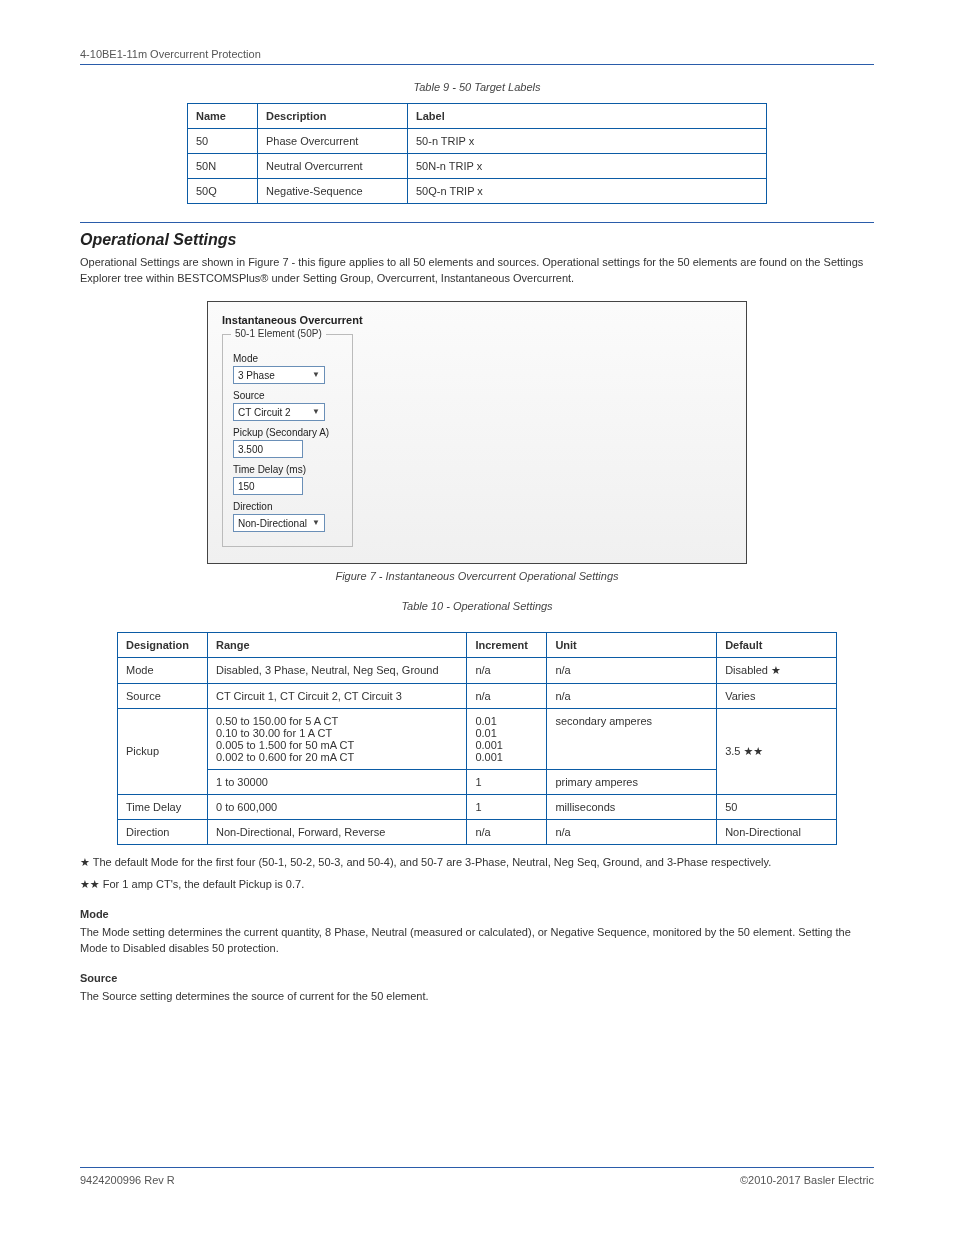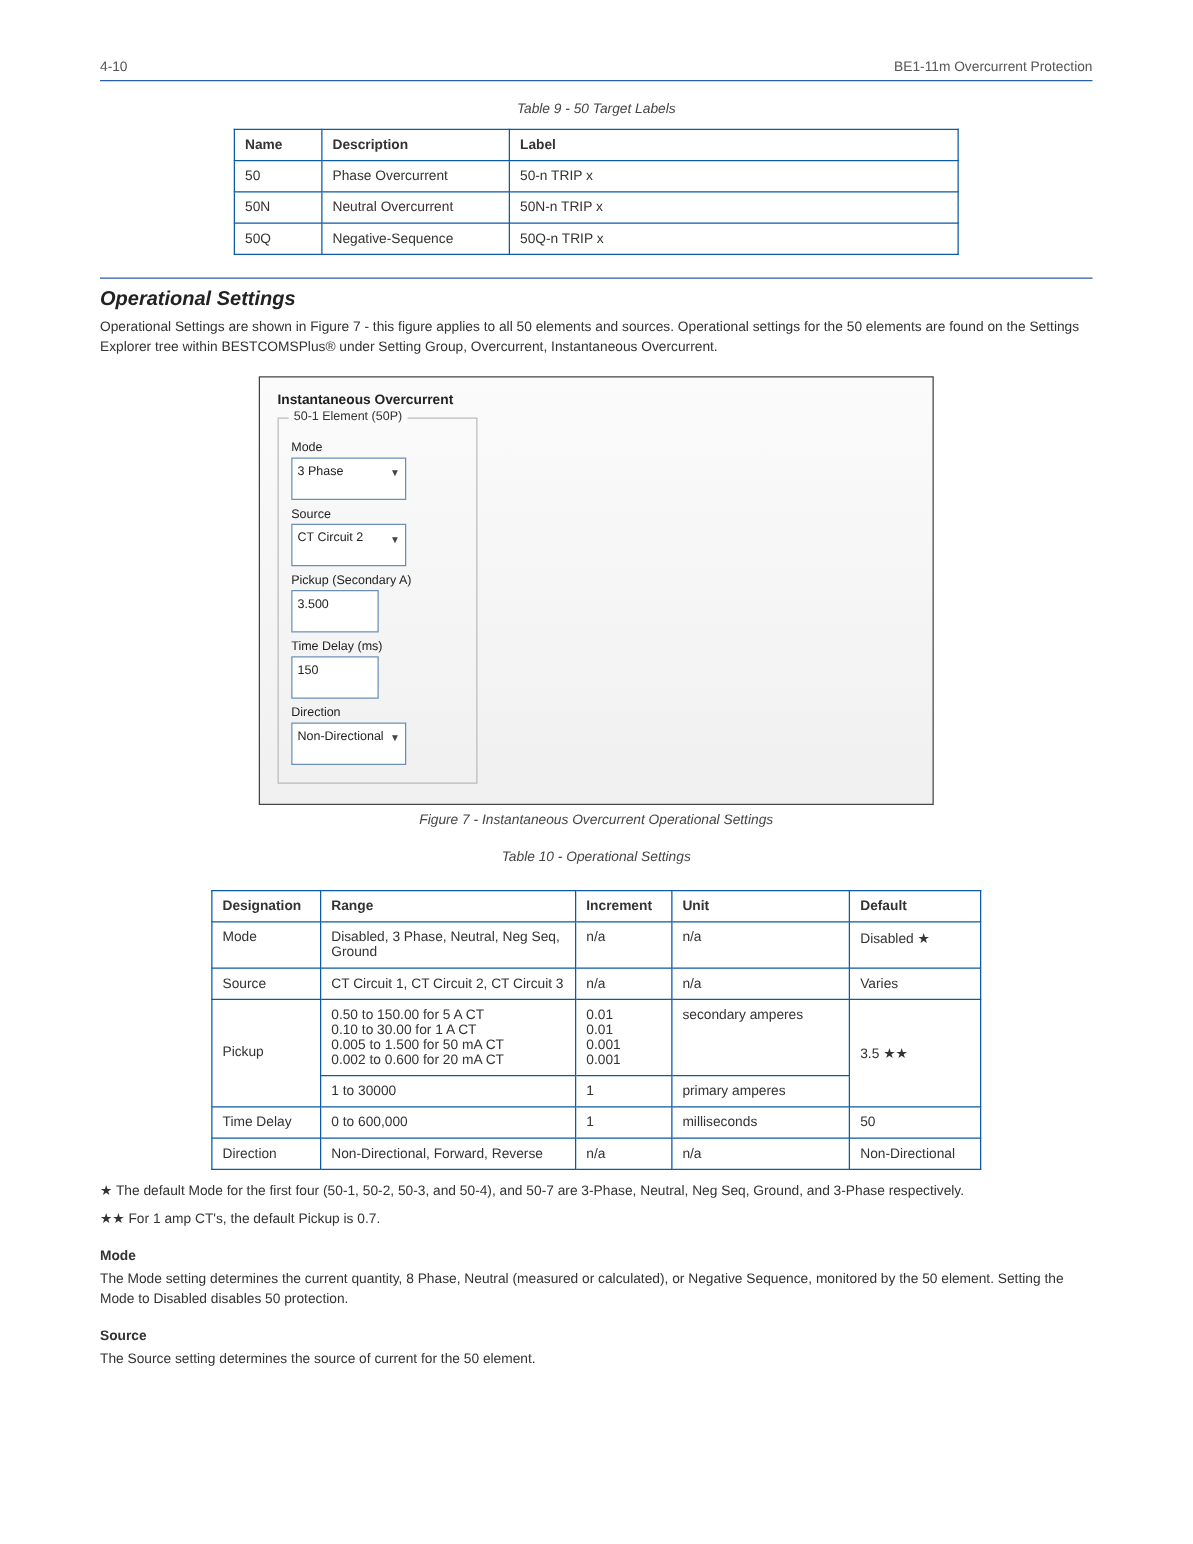--- a/index.html
+++ b/index.html
@@ -9,21 +9,20 @@
     background: #fff;
     font-family: Arial, Helvetica, sans-serif;
     color: #333;
     width: 954px;
   }
   .page {
     padding: 48px 80px 40px 80px;
   }
   .top-row {
     display: flex;
-    justify-content: space-between;
     font-size: 11px;
     color: #555;
     margin-bottom: 4px;
   }
   .hr-blue {
     border: none;
     border-top: 1px solid #2a5caa;
     margin: 0 0 16px 0;
   }
   .hr-blue2 {
@@ -99,53 +98,53 @@
   .shot-title {
     font-weight: bold;
     font-size: 11px;
     margin-bottom: 8px;
     color: #222;
   }
   .fieldset {
     border: 1px solid #bbb;
     padding: 12px 10px 14px 10px;
     position: relative;
-    width: 160px;
+    width: 131px;
   }
   .fieldset-legend {
     position: absolute;
     top: -7px;
     left: 8px;
     background: linear-gradient(#fbfbfb,#fbfbfb);
     padding: 0 4px;
     font-size: 10px;
     color: #333;
   }
   .fld-label {
     font-size: 10px;
     color: #222;
     margin-top: 6px;
     margin-bottom: 2px;
   }
   .fld-select, .fld-input {
     display: flex;
-    align-items: flex-end;
+    align-items: flex-start;
     justify-content: space-between;
     width: 92px;
     height: 18px;
     border: 1px solid #6a8fb7;
     background: #fff;
-    padding: 16px 4px;
+    padding: 3px 4px;
     font-size: 10px;
   }
   .fld-input { width: 70px; justify-content: flex-start; }
   .fld-select .dd { font-size: 8px; color: #444; }
 
   
-  .tbl10-wrap { width: 616px; margin: 20px auto 0 auto; }
+  .tbl10-wrap { width: 720px; margin: 20px auto 0 auto; }
   .tbl10 col.c1 { width: 90px; }
   .tbl10 col.c2 { width: 260px; }
   .tbl10 col.c3 { width: 80px; }
   .tbl10 col.c4 { width: 170px; }
   .tbl10 col.c5 { width: 120px; }
   .tbl10 td.merged { vertical-align: middle; }
 
   
   .footer-row {
     display: flex;

